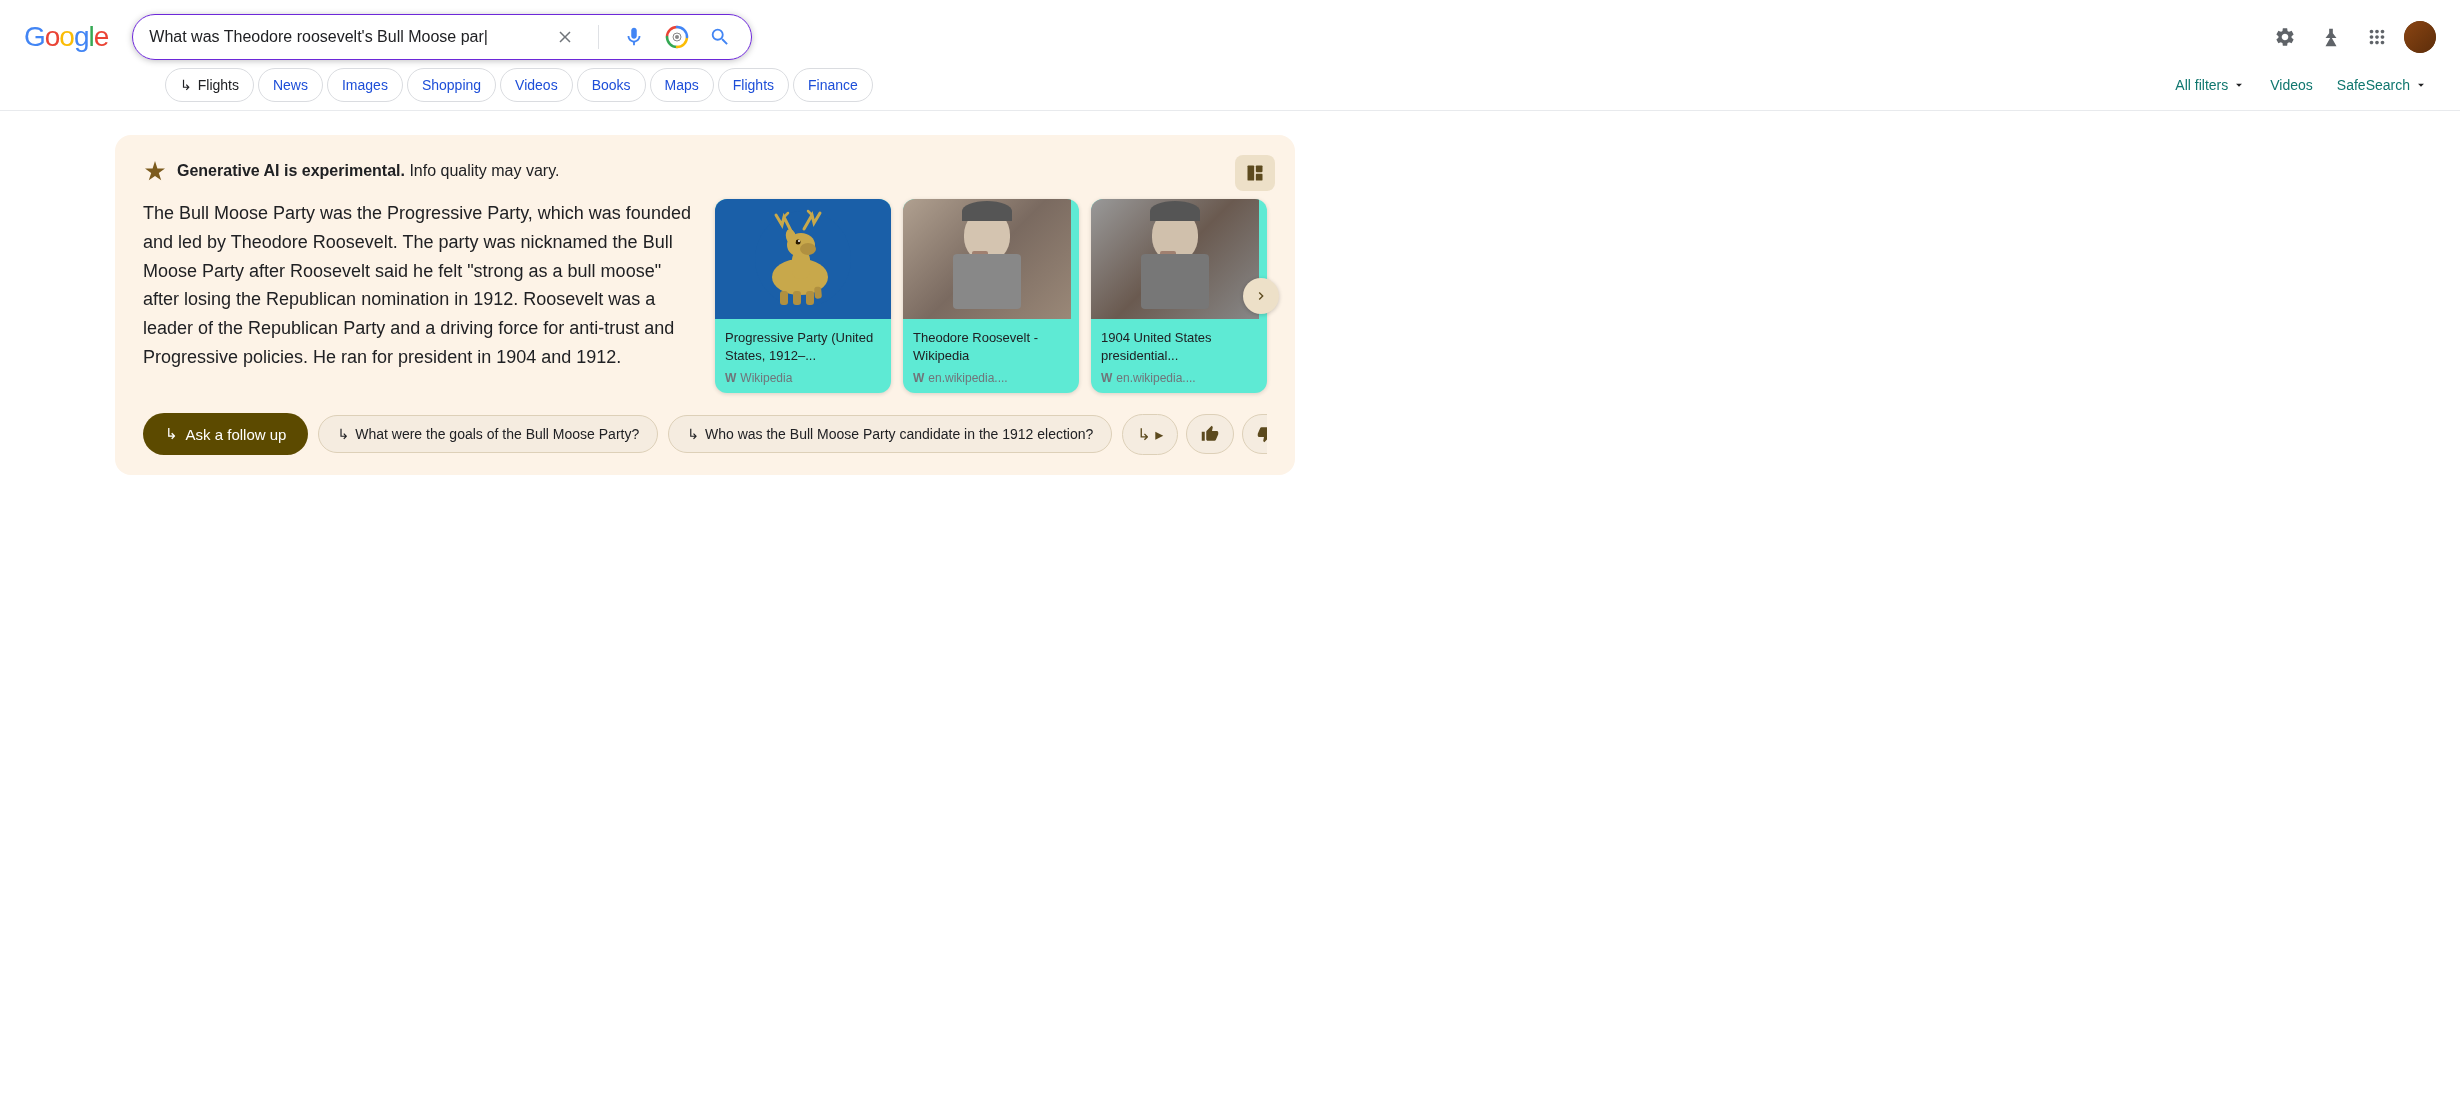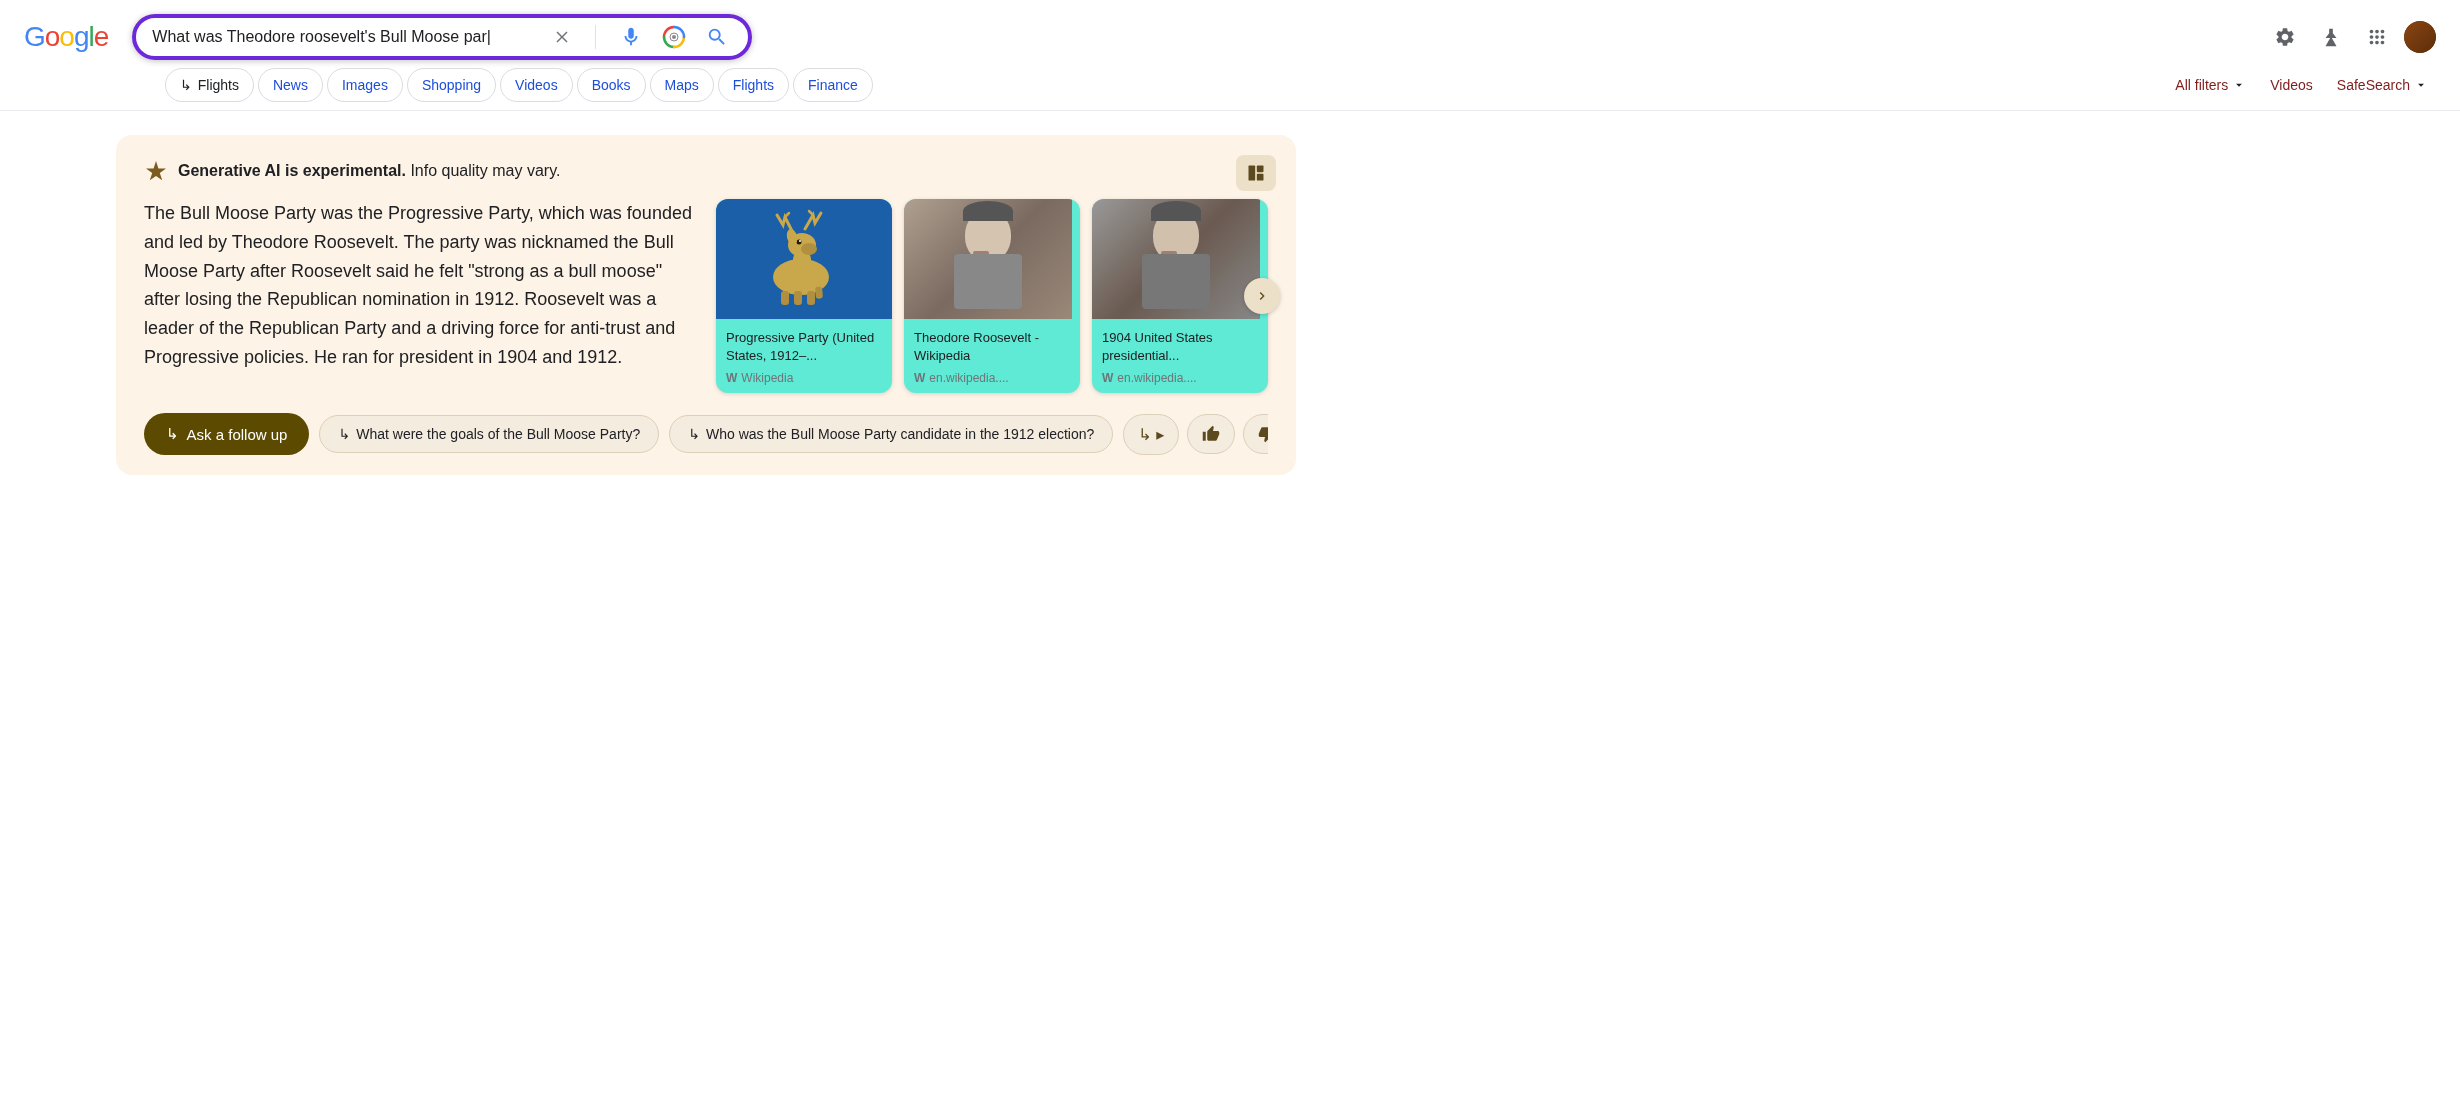--- a/index.html
+++ b/index.html
@@ -30,21 +30,21 @@
     .g-blue { color: #4285f4; }
     .g-red { color: #ea4335; }
     .g-yellow { color: #fbbc05; }
     .g-green { color: #34a853; }
 
     .search-bar-wrapper {
       flex: 1;
       max-width: 620px;
       display: flex;
       align-items: center;
-      border: 4px solid #6d28d9;
+      border: 1px solid #6d28d9;
       border-radius: 24px;
       padding: 8px 16px;
       box-shadow: 0 1px 6px rgba(32,33,36,.28);
       height: 46px;
     }
     .search-input {
       flex: 1;
       border: none;
       outline: none;
       font-size: 16px;
@@ -135,32 +135,31 @@
       display: flex;
       align-items: center;
       gap: 8px;
       padding-bottom: 8px;
     }
     .nav-right-btn {
       background: none;
       border: none;
       cursor: pointer;
       font-size: 14px;
-      color: #7f1d1d;
+      color: #0f766e;
       display: flex;
       align-items: center;
       gap: 4px;
       padding: 4px 8px;
     }
 
     
     .main {
-      padding: 24px 24px 24px 72px;
+      padding: 24px 24px 24px 115px;
       max-width: 1400px;
-      margin-left: 44px;
     }
 
     
     .ai-card {
       background: #fdf3e7;
       border-radius: 16px;
       padding: 24px 28px 20px 28px;
       max-width: 1180px;
       position: relative;
     }

